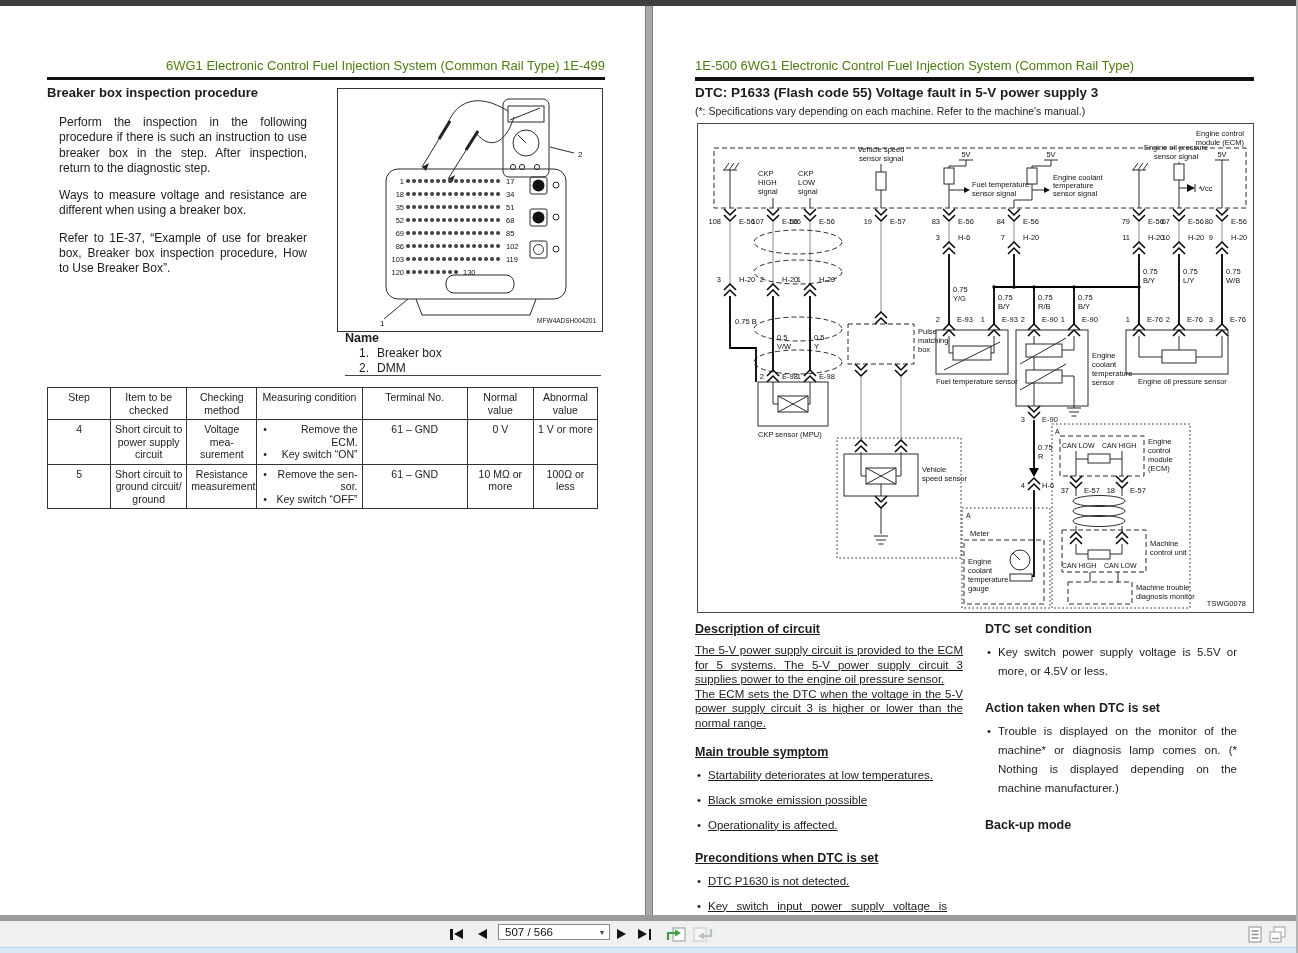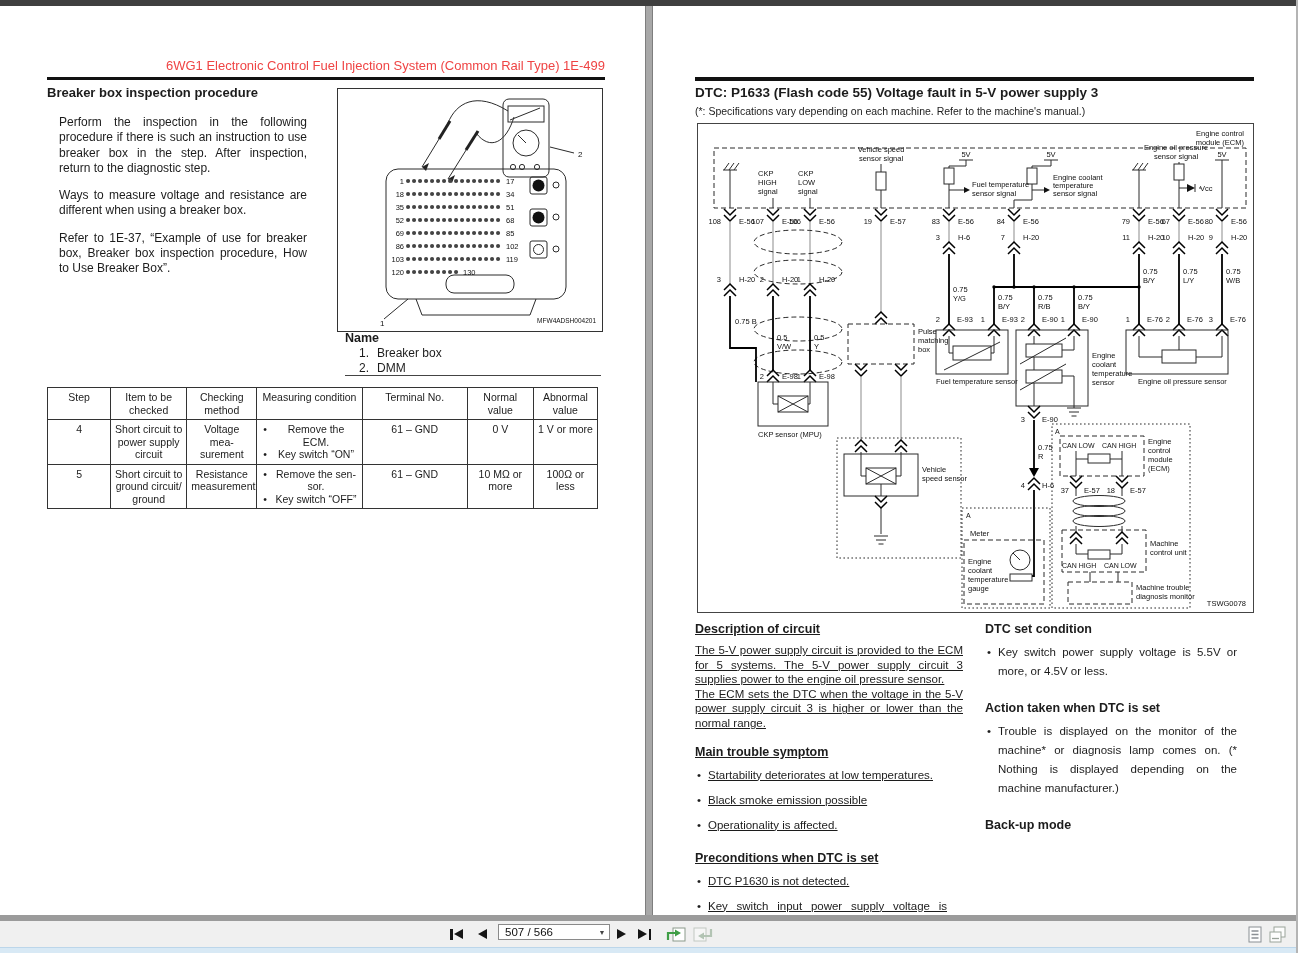--- a/index.html
+++ b/index.html
@@ -5,32 +5,32 @@
   html,body{margin:0;padding:0;background:#e8e8e8;}
   .screen{position:relative;width:1298px;height:953px;overflow:hidden;background:#fff;
     font-family:"Liberation Sans",sans-serif;color:#1c1c1c;border-right:2px solid #b4b4b4;box-sizing:border-box;}
   .topbar{position:absolute;left:0;top:0;width:100%;height:6px;background:#3f3f3f;}
   .content{position:absolute;left:0;top:6px;width:100%;height:909px;background:#fff;}
   .page{position:absolute;top:0;height:909px;background:#fff;}
   .lp{left:0;width:645px;}
   .rp{left:653px;width:643px;}
   .divider{position:absolute;left:645px;top:0;width:8px;height:909px;background:#a8a8a8;border-left:1px solid #7e7e7e;border-right:1px solid #7e7e7e;box-sizing:border-box;}
   .abs{position:absolute;}
-  .hdr{font-size:13px;color:#ef4444;}
+  .hdr{font-size:13px;color:#4d7c0f;}
   .rule{background:#111;}
   .sect-title{font-weight:bold;font-size:13px;}
   .body-txt{font-size:12px;line-height:15.3px;text-align:justify;}
   .body-txt p{margin:12px;}
   .figure-box{border:1px solid #333;}
   .name-h{font-weight:bold;font-size:12.5px;}
   .name-row{font-size:12px;line-height:14.5px;display:flex;}
   .name-row .num{width:18px;}
   table.spec{border-collapse:collapse;table-layout:fixed;font-size:10.5px;}
   table.spec th,table.spec td{border:1px solid #333;padding:3px 4px;vertical-align:top;text-align:center;line-height:12.5px;font-weight:normal;}
-  table.spec td.cond{text-align:center;}
+  table.spec td.cond{text-align:right;}
   .blt{position:relative;padding-left:13px;}
   .blt::before{content:"•";position:absolute;left:2px;top:0;}
   .rp-sec h4{font-size:12.5px;margin:0 0 7px 0;}
   .rp-sec .p{font-size:11.5px;line-height:14.6px;text-align:justify;margin:0;}
   .rp-sec .blt{font-size:11.5px;line-height:19px;text-align:justify;margin:0 16px 6px 0;}
   .gap1{height:14px;} .gap2{height:10px;}
   svg text{font-family:"Liberation Sans",sans-serif;fill:#111;}
   .d-ln{stroke:#2b2b2b;stroke-width:1;fill:none;}
   .d-gray{stroke:#8b8b8b;stroke-width:1;fill:none;}
   .d-bold{stroke:#000;stroke-width:1.8;fill:none;}
@@ -202,20 +202,21 @@
           </td>
           <td>61 – GND</td>
           <td>10 MΩ or more</td>
           <td>100Ω or less</td>
         </tr>
       </tbody>
         </table>
     </div>
 
     <div class="page rp">
+      <div class="abs hdr" style="left:42px;top:52px;width:558px;">1E-500 6WG1 Electronic Control Fuel Injection System (Common Rail Type)</div>
       <div class="abs rule" style="left:42px;top:71px;width:559px;height:3.5px;"></div>
       <div class="abs" style="left:42px;top:79px;font-weight:bold;font-size:13.5px;">DTC: P1633 (Flash code 55) Voltage fault in 5-V power supply 3</div>
       <div class="abs" style="left:42px;top:99px;font-size:10.5px;">(*: Specifications vary depending on each machine. Refer to the machine's manual.)</div>
 
       <div class="abs" style="left:44px;top:117px;width:557px;height:490px;border:1px solid #444;box-sizing:border-box;">
         <svg width="555" height="488" viewBox="0 0 555 488">
           <defs>
             <path id="cd" d="M-6 0 L0 6 L6 0 M-6 6 L0 12 L6 6"></path>
             <path id="cu" d="M-6 6 L0 0 L6 6 M-6 12 L0 6 L6 12"></path>
             <path id="gn" d="M-7 0 H7 M-5 4 H5 M-2.5 8 H2.5"></path>

